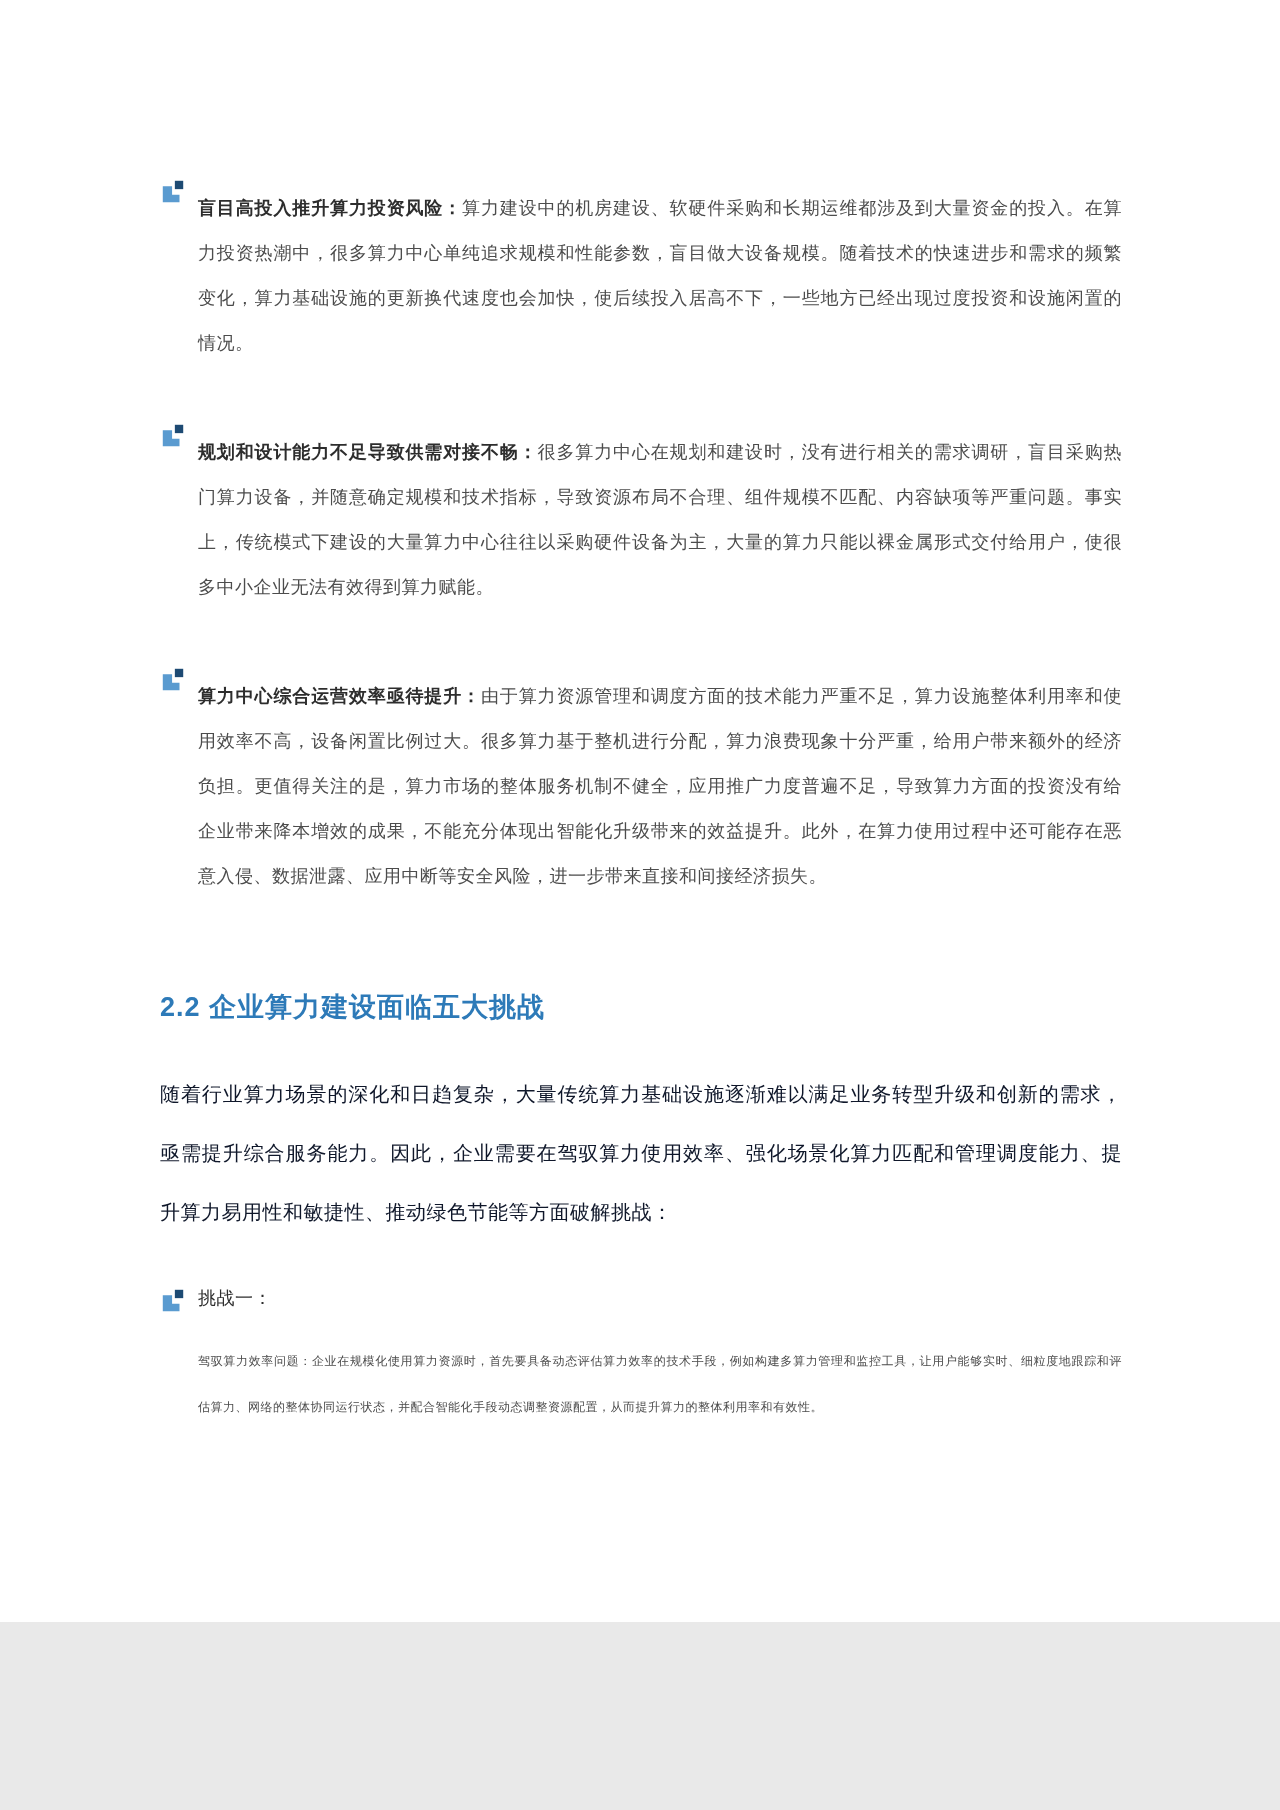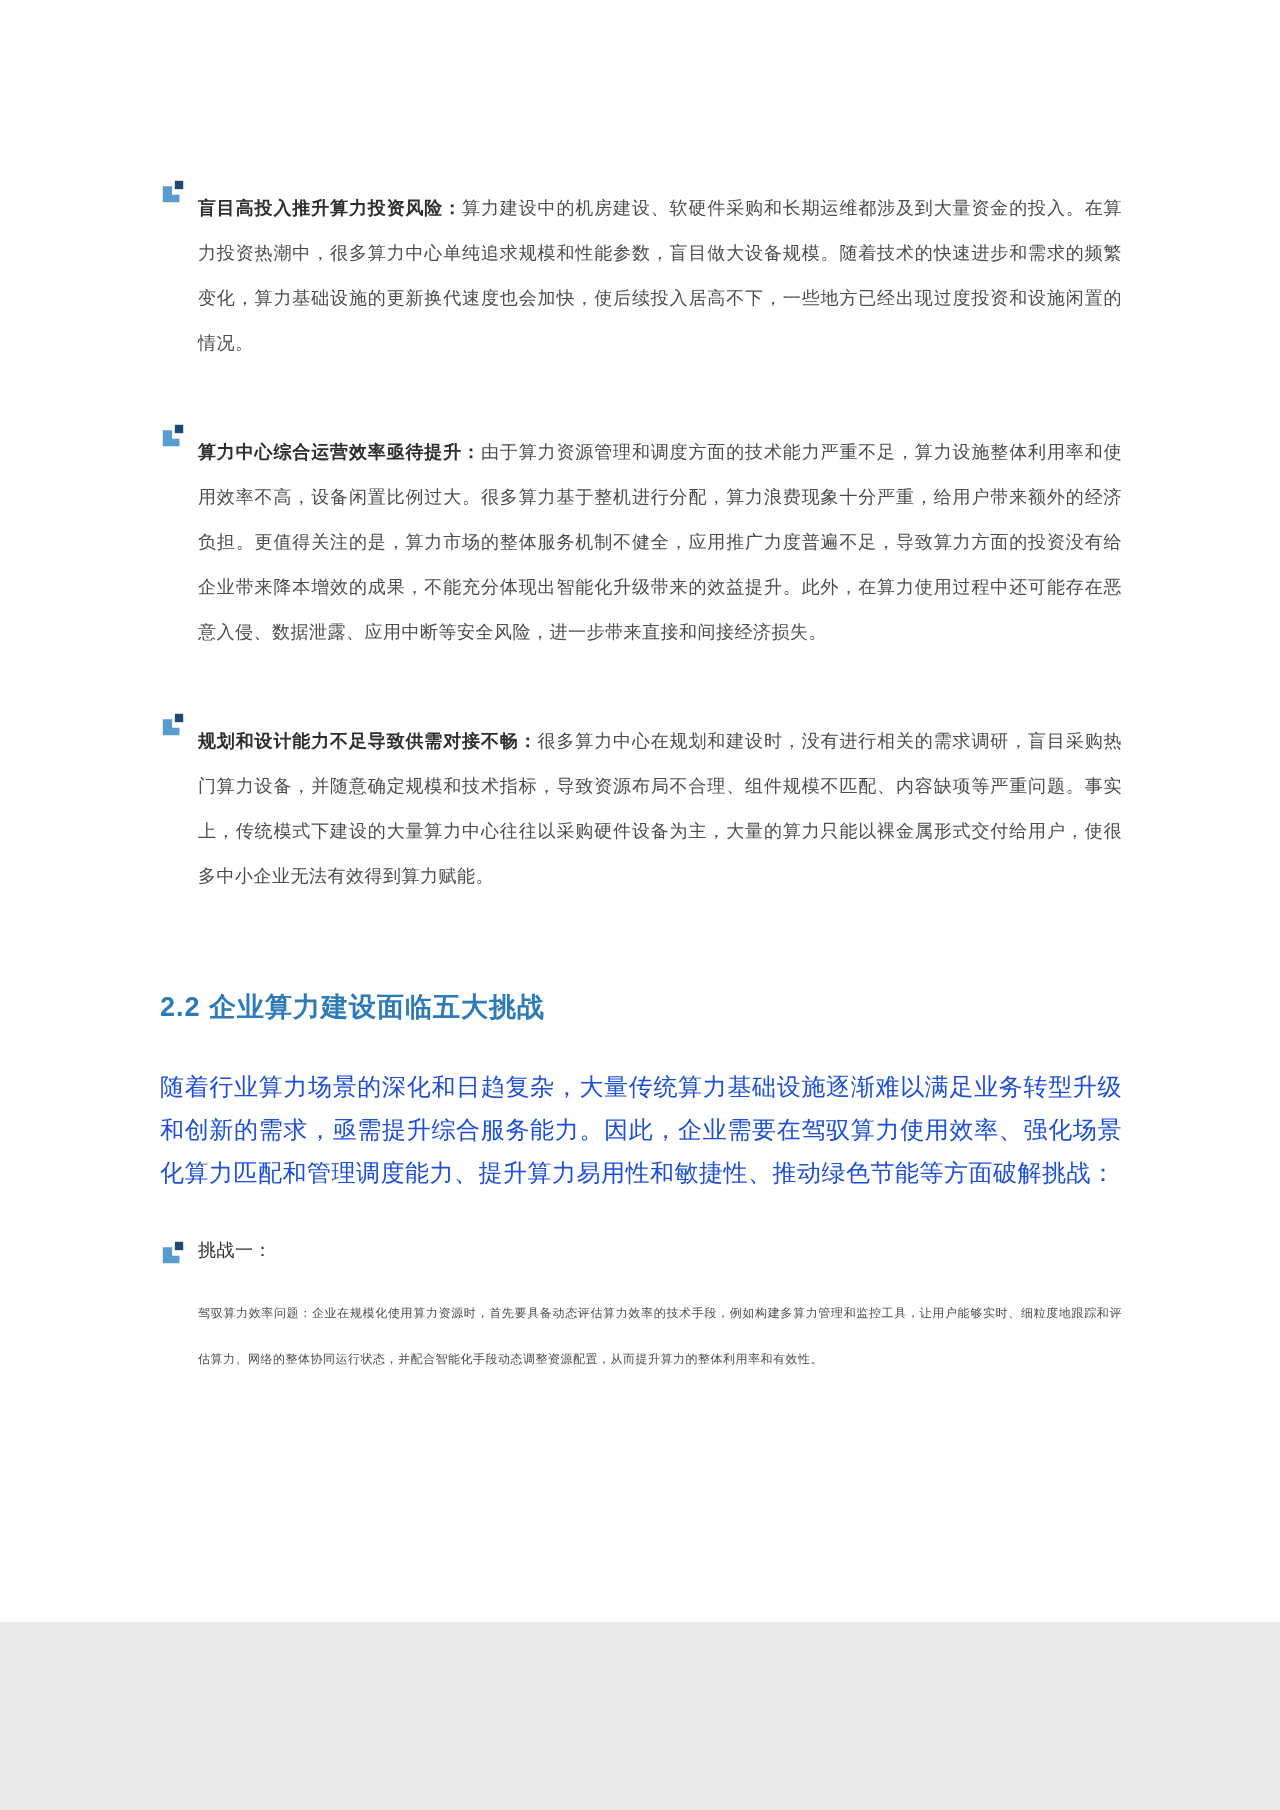--- a/index.html
+++ b/index.html
@@ -44,24 +44,24 @@
   
   .section-heading {
     margin-top: 72px;
     font-size: 27px;
     font-weight: bold;
     color: #2d7ab8;
     letter-spacing: 1px;
   }
   .intro-para {
     margin-top: 40px;
-    font-size: 24px;
-    line-height: 43px;
+    font-size: 20px;
+    line-height: 59px;
     text-align: justify;
-    color: #1d4ed8;
+    color: #0f172a;
     letter-spacing: 0.5px;
   }
   .challenge-item {
     display: flex;
     align-items: flex-start;
     margin-top: 42px;
   }
   .challenge-item .icon-col {
     flex: 0 0 38px;
     padding-top: 2px;
@@ -130,31 +130,31 @@
       <p class="bullet-text"><span class="lead">盲目高投入推升算力投资风险：</span><span>算力建设中的机房建设、软硬件采购和长期运维都涉及到大量资金的投入。在算力投资热潮中，很多算力中心单纯追求规模和性能参数，盲目做大设备规模。随着技术的快速进步和需求的频繁变化，算力基础设施的更新换代速度也会加快，使后续投入居高不下，一些地方已经出现过度投资和设施闲置的情况。</span></p>
     </div>
 
     <div class="bullet">
       <span class="icon-col">
         <svg class="bullet-svg" width="26" height="28" viewBox="0 0 28 28">
           <path d="M3 9 h10 v9 h8 v8 H3 Z" fill="#5a9bd0"></path>
           <rect x="16" y="3" width="9" height="9" fill="#1d4a73"></rect>
         </svg>
       </span>
-      <p class="bullet-text"><span class="lead">算力中心综合运营效率亟待提升：</span><span>由于算力资源管理和调度方面的技术能力严重不足，算力设施整体利用率和使用效率不高，设备闲置比例过大。很多算力基于整机进行分配，算力浪费现象十分严重，给用户带来额外的经济负担。更值得关注的是，算力市场的整体服务机制不健全，应用推广力度普遍不足，导致算力方面的投资没有给企业带来降本增效的成果，不能充分体现出智能化升级带来的效益提升。此外，在算力使用过程中还可能存在恶意入侵、数据泄露、应用中断等安全风险，进一步带来直接和间接经济损失。</span></p>
+      <p class="bullet-text"><span class="lead">规划和设计能力不足导致供需对接不畅：</span><span>很多算力中心在规划和建设时，没有进行相关的需求调研，盲目采购热门算力设备，并随意确定规模和技术指标，导致资源布局不合理、组件规模不匹配、内容缺项等严重问题。事实上，传统模式下建设的大量算力中心往往以采购硬件设备为主，大量的算力只能以裸金属形式交付给用户，使很多中小企业无法有效得到算力赋能。</span></p>
     </div>
 
     <div class="bullet">
       <span class="icon-col">
         <svg class="bullet-svg" width="26" height="28" viewBox="0 0 28 28">
           <path d="M3 9 h10 v9 h8 v8 H3 Z" fill="#5a9bd0"></path>
           <rect x="16" y="3" width="9" height="9" fill="#1d4a73"></rect>
         </svg>
       </span>
-      <p class="bullet-text"><span class="lead">规划和设计能力不足导致供需对接不畅：</span><span>很多算力中心在规划和建设时，没有进行相关的需求调研，盲目采购热门算力设备，并随意确定规模和技术指标，导致资源布局不合理、组件规模不匹配、内容缺项等严重问题。事实上，传统模式下建设的大量算力中心往往以采购硬件设备为主，大量的算力只能以裸金属形式交付给用户，使很多中小企业无法有效得到算力赋能。</span></p>
+      <p class="bullet-text"><span class="lead">算力中心综合运营效率亟待提升：</span><span>由于算力资源管理和调度方面的技术能力严重不足，算力设施整体利用率和使用效率不高，设备闲置比例过大。很多算力基于整机进行分配，算力浪费现象十分严重，给用户带来额外的经济负担。更值得关注的是，算力市场的整体服务机制不健全，应用推广力度普遍不足，导致算力方面的投资没有给企业带来降本增效的成果，不能充分体现出智能化升级带来的效益提升。此外，在算力使用过程中还可能存在恶意入侵、数据泄露、应用中断等安全风险，进一步带来直接和间接经济损失。</span></p>
     </div>
 
     <h2 class="section-heading">2.2 企业算力建设面临五大挑战</h2>
 
     <p class="intro-para">随着行业算力场景的深化和日趋复杂，大量传统算力基础设施逐渐难以满足业务转型升级和创新的需求，亟需提升综合服务能力。因此，企业需要在驾驭算力使用效率、强化场景化算力匹配和管理调度能力、提升算力易用性和敏捷性、推动绿色节能等方面破解挑战：</p>
 
     <div class="challenge-item">
       <span class="icon-col">
         <svg class="bullet-svg" width="26" height="28" viewBox="0 0 28 28">
           <path d="M3 9 h10 v9 h8 v8 H3 Z" fill="#5a9bd0"></path>

